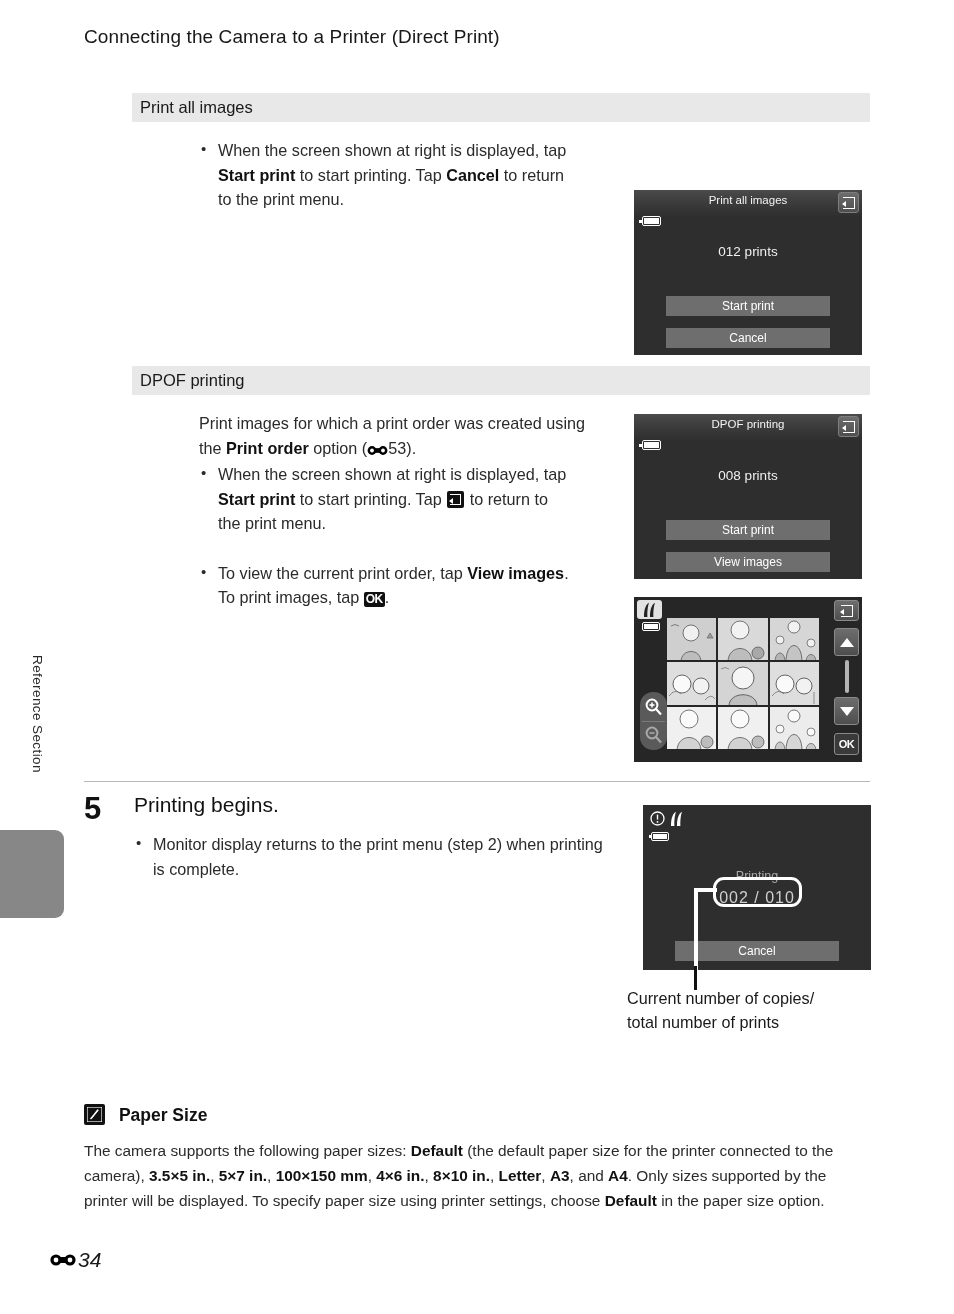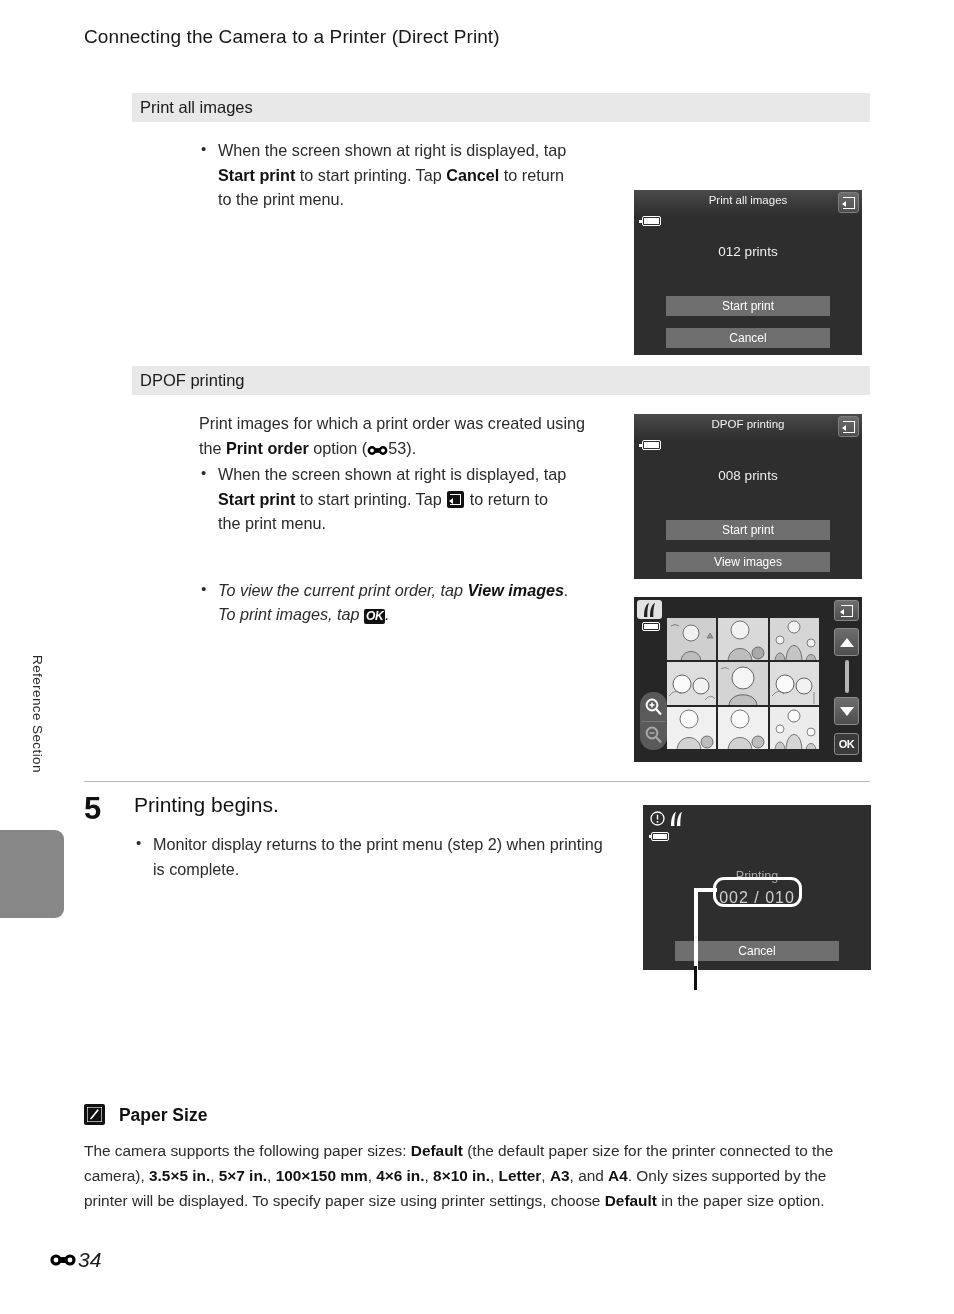--- a/index.html
+++ b/index.html
@@ -490,21 +490,21 @@
               <circle cx="6" cy="7" r="2.4" fill="#fff"></circle>
               <circle cx="20" cy="7" r="2.4" fill="#fff"></circle>
             </svg></span><span>53</span><span>).</span></p>
 
       <ul class="bullets" style="margin-top:2px; max-width:375px;">
         <li>
           <span>When the screen shown at right is displayed, tap </span><b>Start print</b><span> to start printing. Tap </span><span class="inline-back"></span><span> to return to the print menu.</span>
         </li>
       </ul>
 
-      <ul class="bullets" style="margin-top:42px; max-width:375px;font-style:italic;">
+      <ul class="bullets" style="margin-top:25px; max-width:375px;">
         <li>
           <span>To view the current print order, tap </span><b>View images</b><span>. To print images, tap </span><span class="inline-ok">OK</span><span>.</span>
         </li>
       </ul>
     </div>
   </div>
 
   <div class="hr" style="position:absolute; left:-48px; top:781px; width:786px;"></div>
 
   <div style="position:absolute; left:-48px; top:791px; width:700px;">
@@ -720,13 +720,15 @@
   <div class="ps-counter">002  /  010</div>
   <div class="ps-cancel">Cancel</div>
 </div>
 
 <div class="callout-box" style="left:713px; top:877px; width:89px; height:30px;"></div>
 <div class="callout-line" style="left:697px; top:888px; width:20px; height:4px;"></div>
 <div class="callout-line" style="left:694px; top:888px; width:4px; height:82px;"></div>
 <div class="callout-line-dark" style="left:694px; top:966px; width:3px; height:24px;"></div>
 
 <div class="caption" style="left:627px; top:986px; width:260px;">
+  <div>Current number of copies/</div>
+  <div>total number of prints</div>
 </div>
 
 </body></html>

